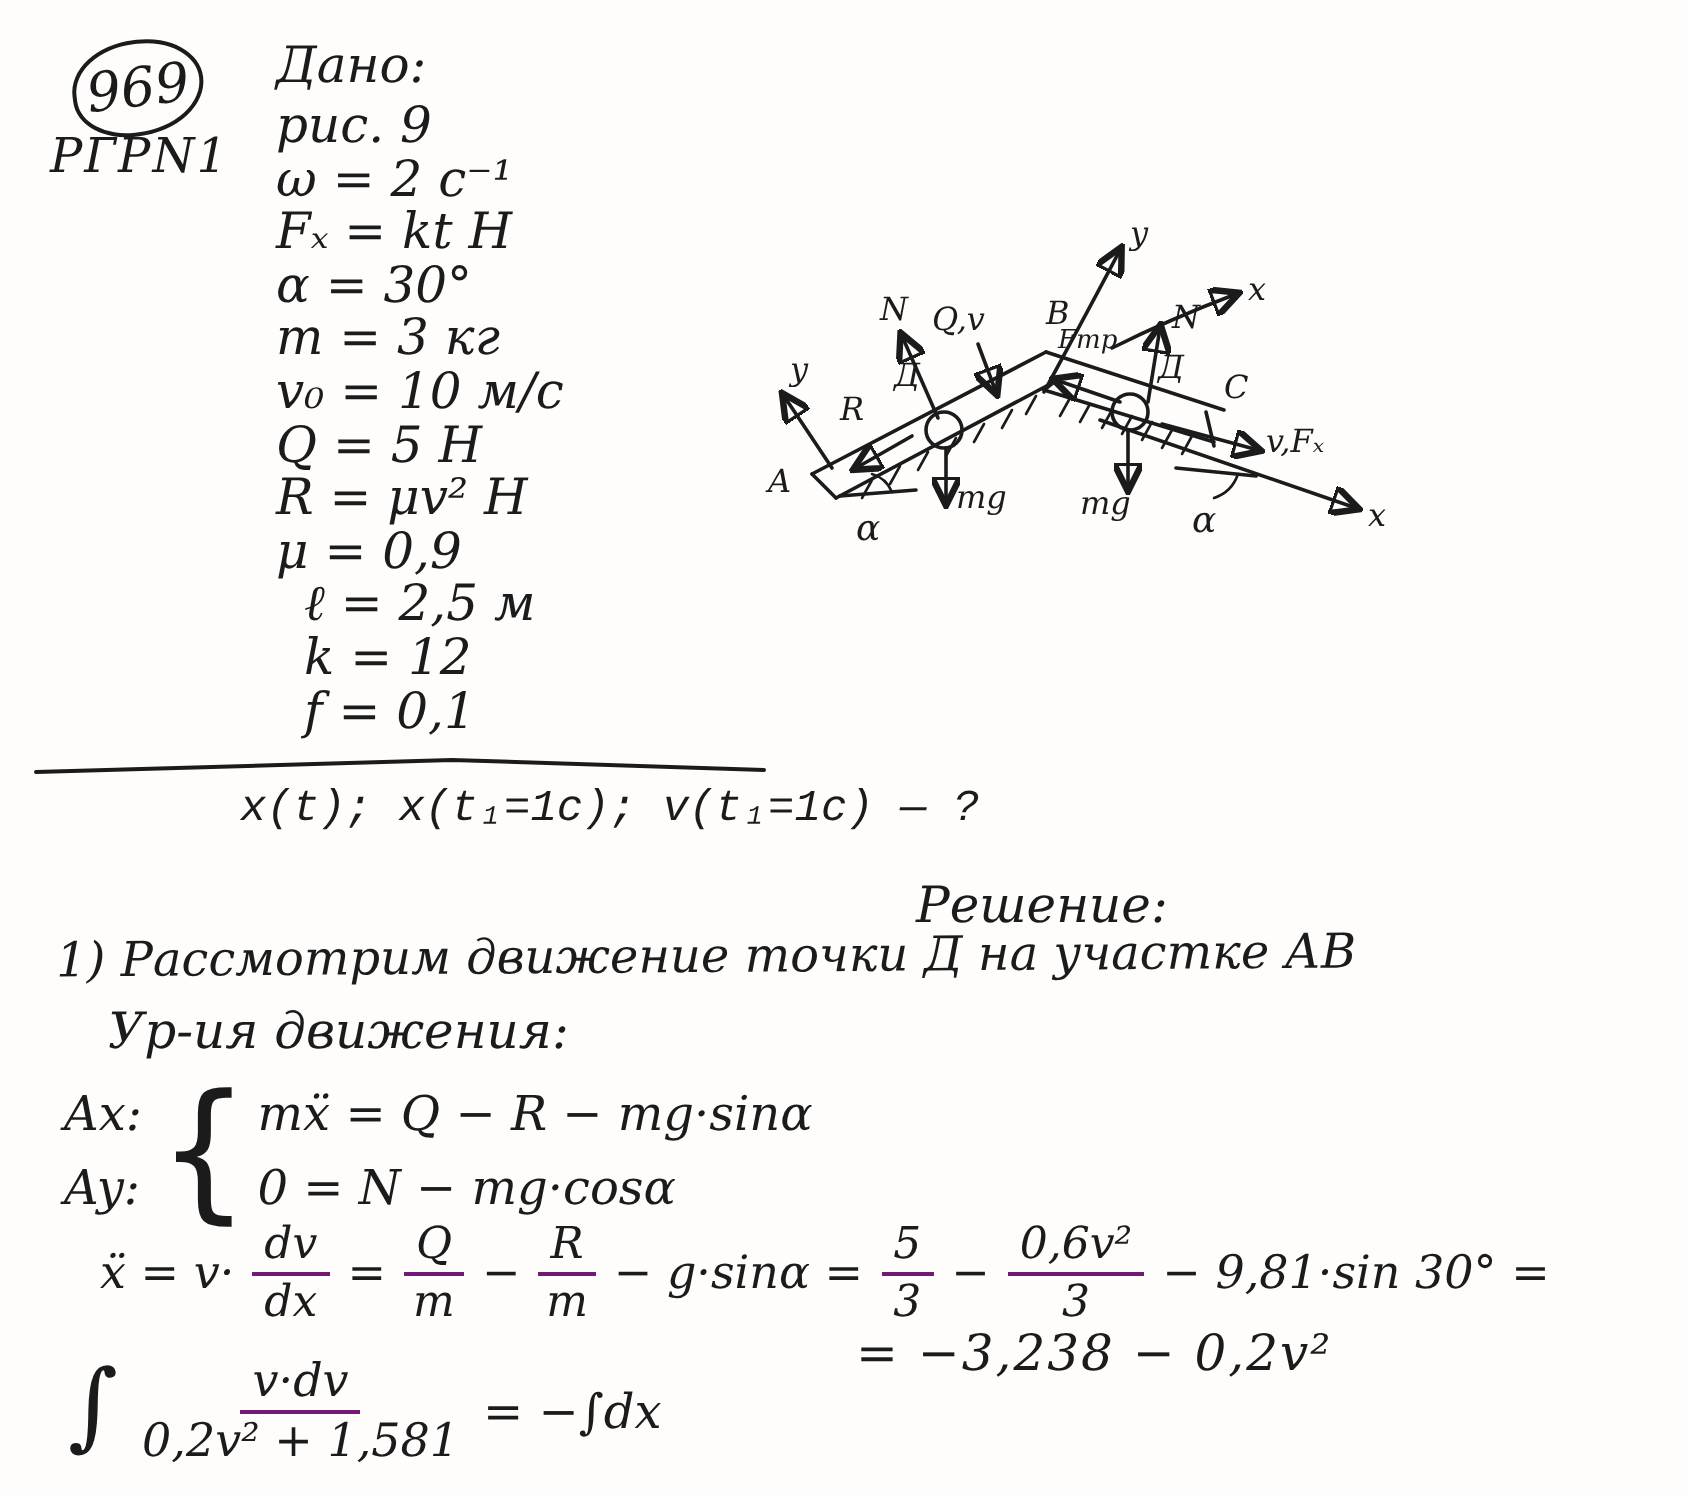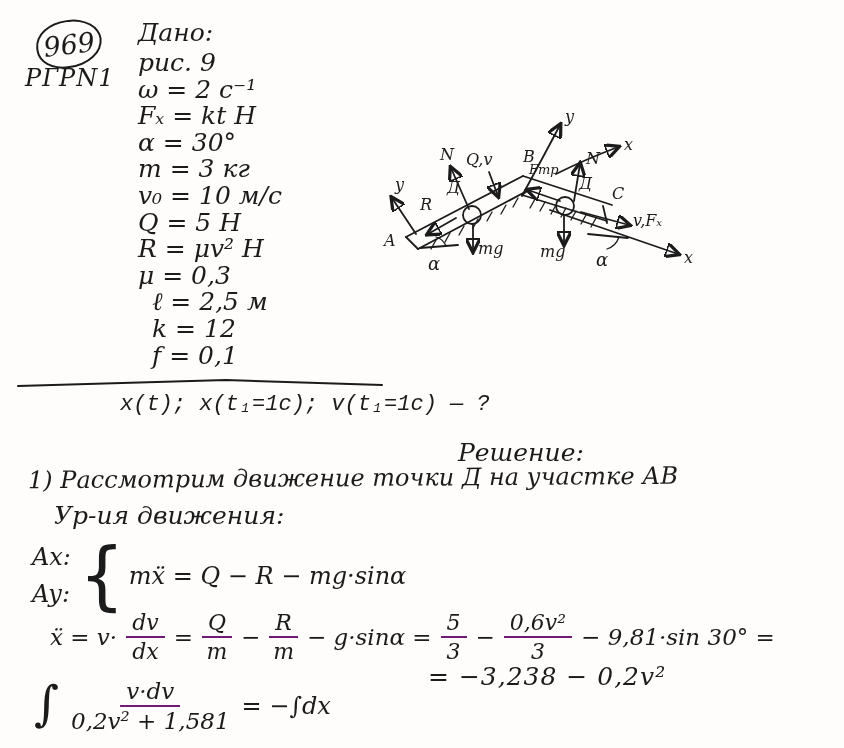--- a/index.html
+++ b/index.html
@@ -58,21 +58,21 @@
   <div class="given">
     <div class="given-title">Дано:</div>
     <div class="given-item">рис. 9</div>
     <div class="given-item">ω = 2 с⁻¹</div>
     <div class="given-item">Fₓ = kt Н</div>
     <div class="given-item">α = 30°</div>
     <div class="given-item">m = 3 кг</div>
     <div class="given-item">v₀ = 10 м/с</div>
     <div class="given-item">Q = 5 Н</div>
     <div class="given-item">R = μv² Н</div>
-    <div class="given-item">μ = 0,3</div>
+    <div class="given-item">μ = 0,9</div>
     <div class="given-item ind">ℓ = 2,5 м</div>
     <div class="given-item ind">k = 12</div>
     <div class="given-item ind">f = 0,1</div>
   </div>
 
   <svg class="sep" width="372" height="14" viewBox="0 0 372 14">
     <path d="M4,10 L212,4 L368,9" stroke="#1b1b1b" stroke-width="2" fill="none" stroke-linecap="round"></path>
   </svg>
 
   <div class="find">x(t); x(t₁=1c); v(t₁=1c) — ?</div>
@@ -165,20 +165,21 @@
   <div class="eq-heading">Ур-ия движения:</div>
 
   <div class="system">
     <div class="sys-labels">
       <div>Ax:</div>
       <div>Ay:</div>
     </div>
     <div class="sys-brace">{</div>
     <div class="sys-eqs">
       <div>mẍ = Q − R − mg·sinα</div>
+      <div>0 = N − mg·cosα</div>
     </div>
   </div>
 
   <div class="accel">
     <span>ẍ = v·</span>
     <span class="frac">
         <span class="num">dv</span>
         <span class="den">dx</span>
       </span>
     <span>=</span>

